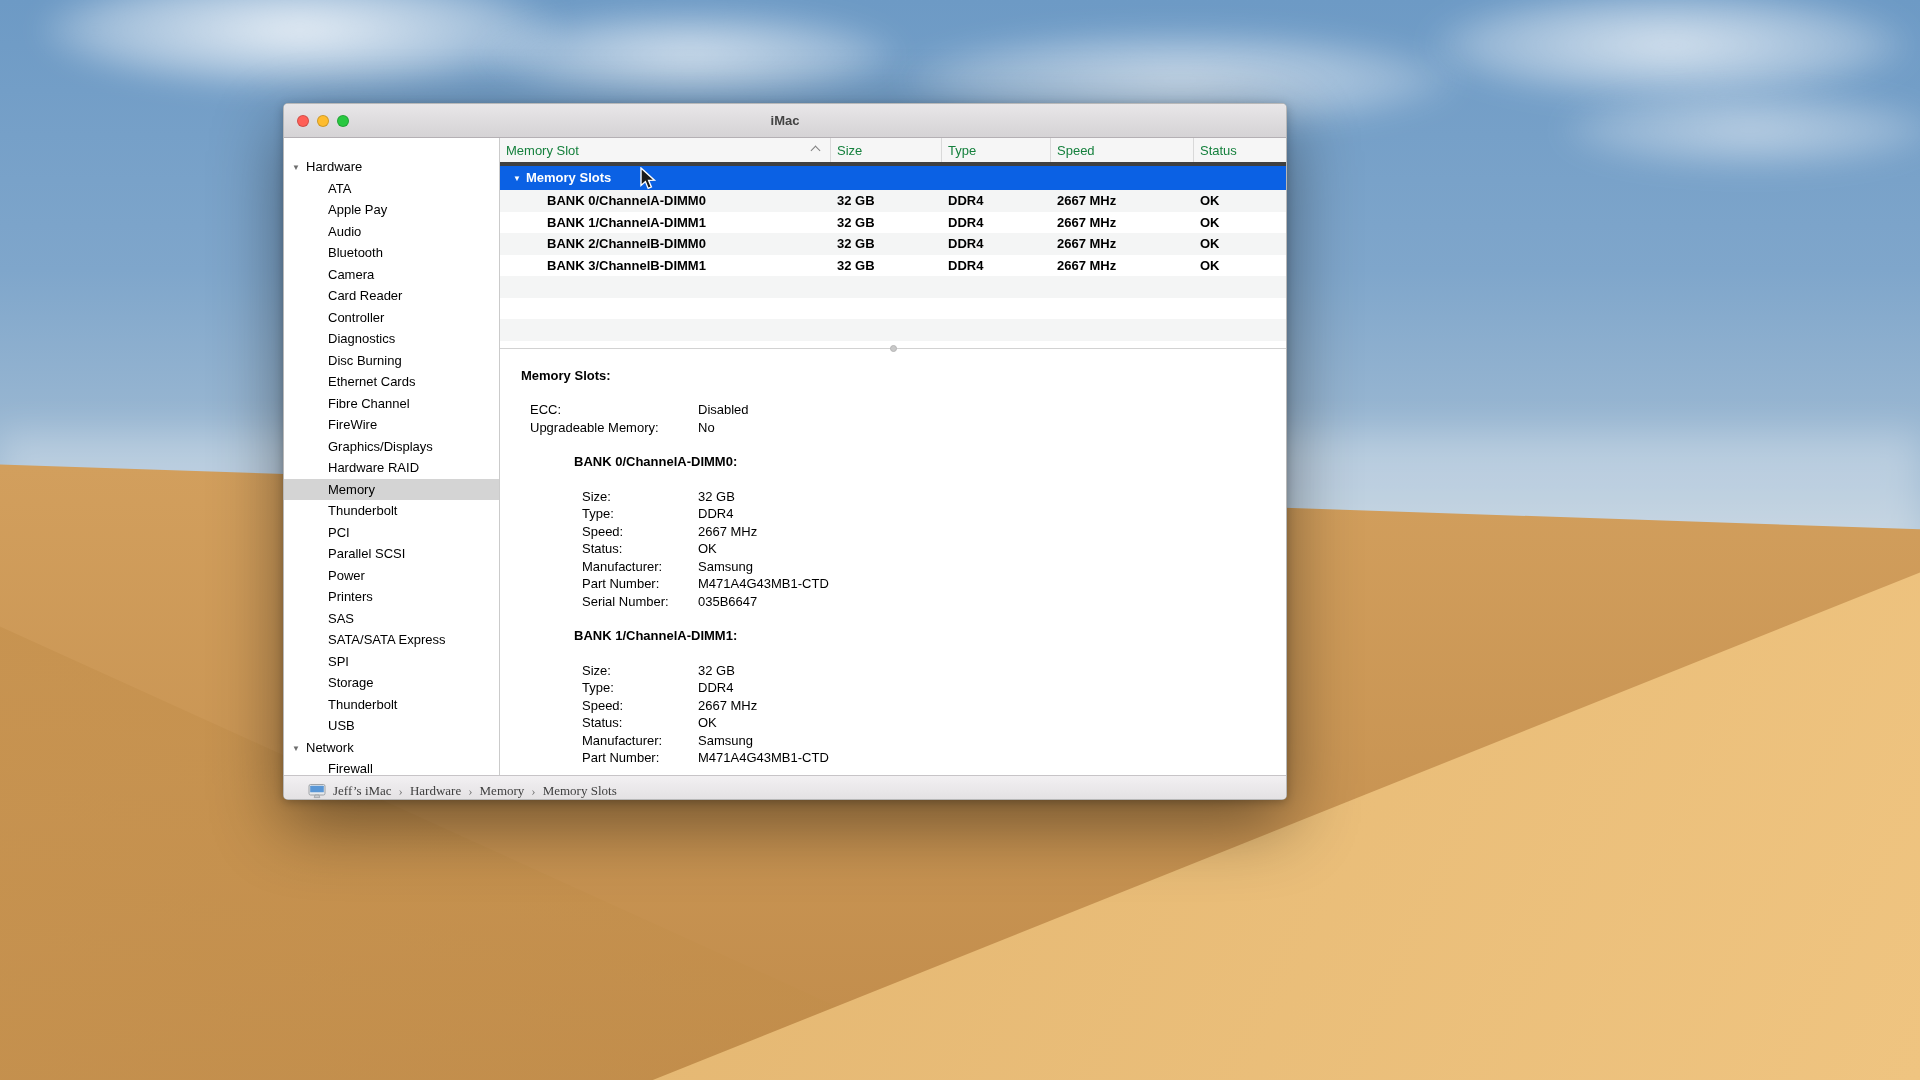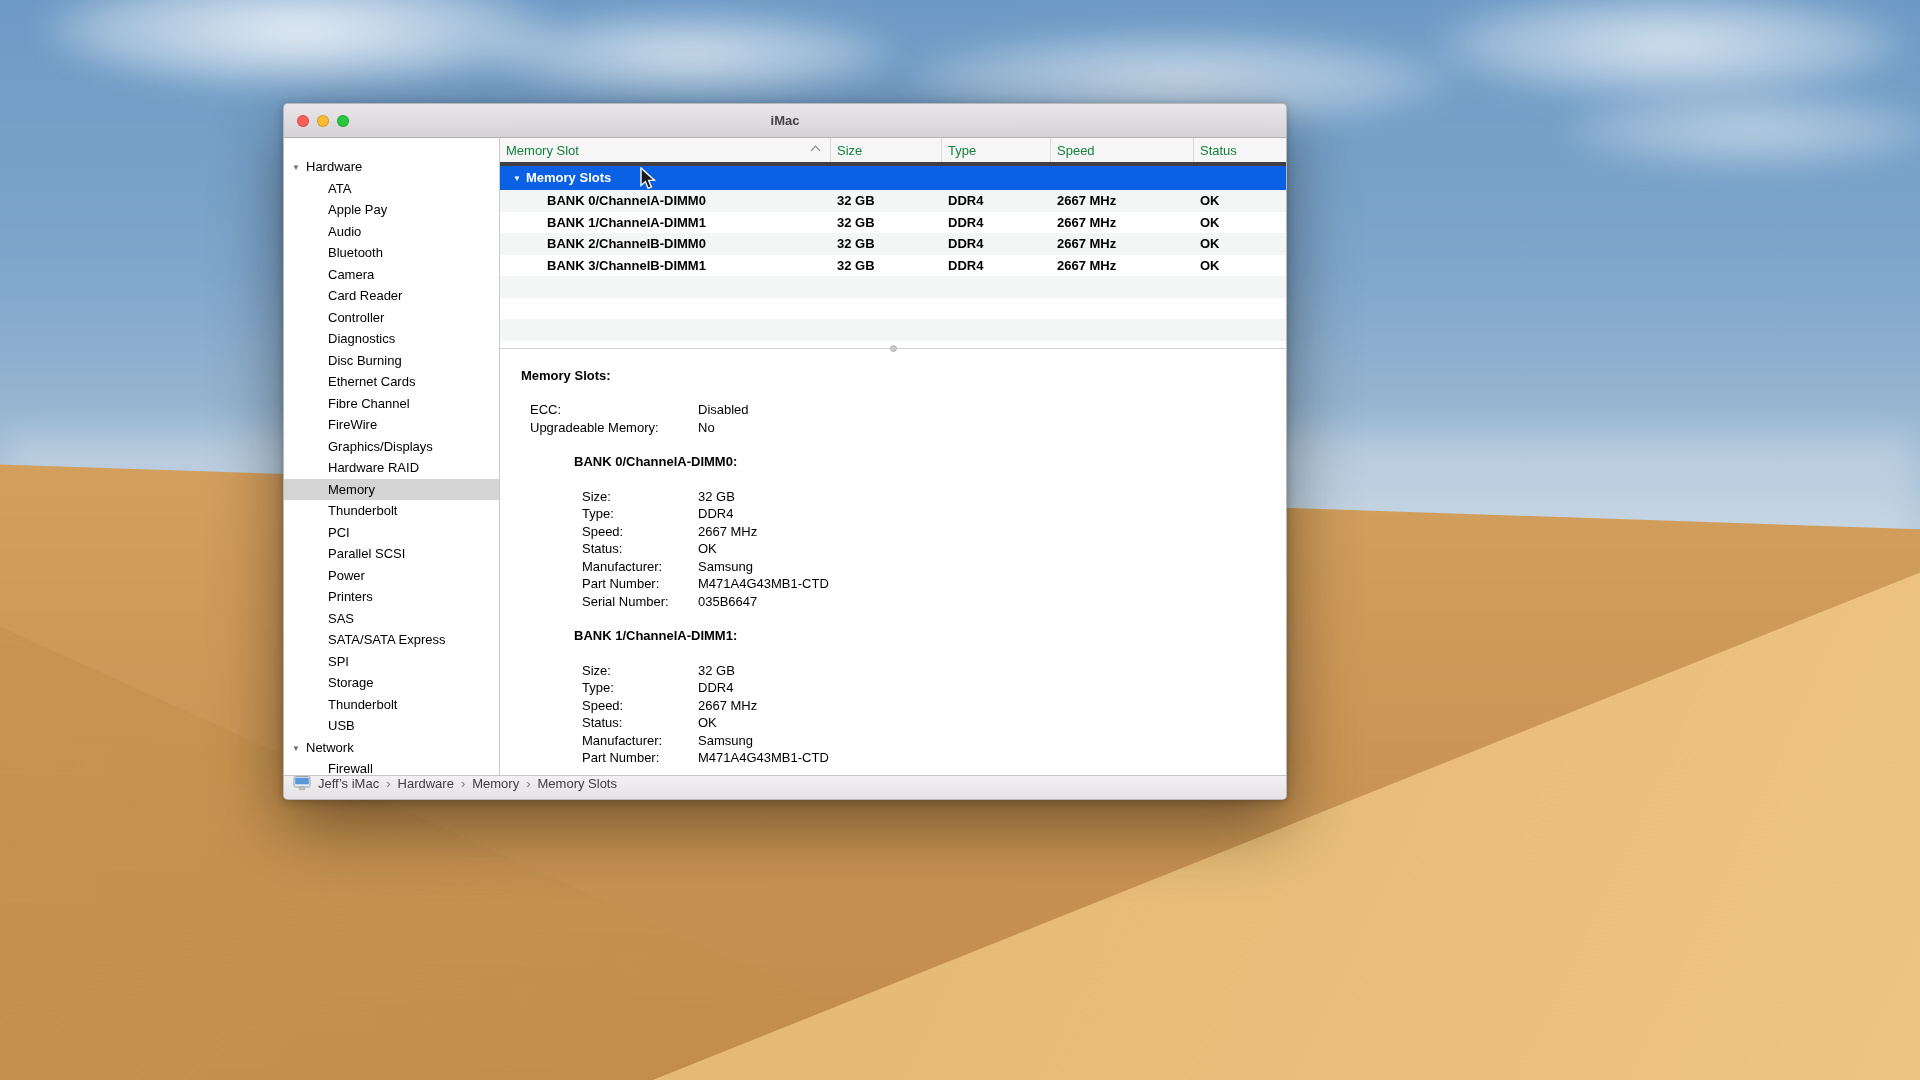--- a/index.html
+++ b/index.html
@@ -83,23 +83,23 @@
     padding:18px 0 0 21px; line-height:17.5px; }
   .d-heading { font-weight:700; margin-bottom:17px; }
   .d-row.top { padding-left:9px; }
   .d-row.top .d-label { display:inline-block; width:168px; }
   .bank { margin-top:17px; }
   .bank-heading { font-weight:700; margin:0 0 17px 53px; }
   .d-row.bankf { padding-left:61px; }
   .d-row.bankf .d-label { display:inline-block; width:116px; }
 
   
-  .statusbar { flex:0 0 24px; height:24px; display:flex; align-items:flex-start;
+  .statusbar { flex:0 0 24px; height:24px; display:flex; align-items:flex-end;
     background:linear-gradient(180deg,#f2f0f2 0%,#e4e2e4 100%);
-    border-top:1px solid #c7c4c7; padding-left:9px; color:#3f3f3f; }
+    border-top:1px solid #c7c4c7; padding-left:24px; color:#3f3f3f;font-family:Liberation Serif, serif; }
   .imac-icon { margin-right:7px; display:inline-flex; }
   .crumb-sep { padding:0 7px; color:#7a7a7a; }
 
   
   .cursor { position:absolute; left:638px; top:167px; width:20px; height:24px; z-index:50; }
 </style>
 </head>
 <body>
 
 <div class="desktop">

